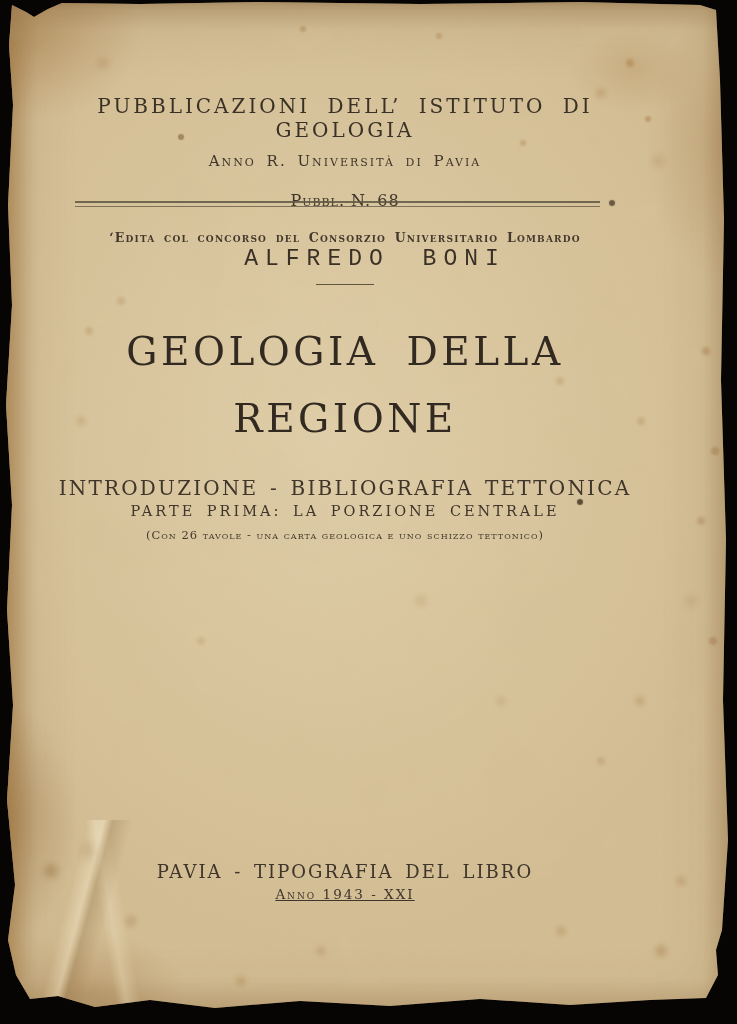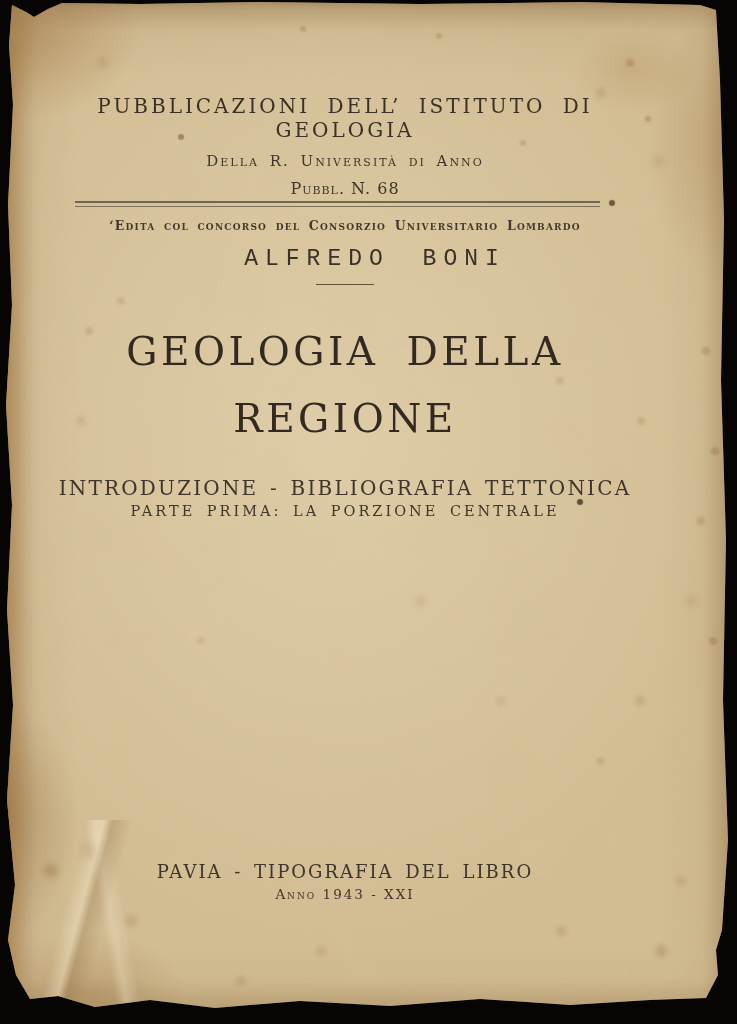--- a/index.html
+++ b/index.html
@@ -102,40 +102,40 @@
   
   .content {
     position: absolute; left: 30px; top: 0;
     width: 630px; height: 1024px;
     text-align: center; color: #3f352a;
   }
   .block { position: absolute; left: 0; width: 100%; }
   .hdr { top: 94px; }
   .h1 { font-size: 20px; letter-spacing: 3px; word-spacing: 8px; color: #3a3126; line-height: 24px; }
   .h2 { margin-top: 10px; font-size: 15px; font-variant: small-caps; letter-spacing: 2px; word-spacing: 4px; }
-  .h3 { margin-top: 9px; font-size: 16px; font-variant: small-caps; letter-spacing: 1px; }
+  .h3 { margin-top: 21px; font-size: 16px; font-variant: small-caps; letter-spacing: 1px; }
   .h4 { margin-top: 20px; font-size: 12.5px; font-weight: bold; font-variant: small-caps; letter-spacing: 1.2px; word-spacing: 3px; color: #44392c; }
   .rule {
     position: absolute; top: 201px; left: 45px; width: 525px; height: 3px;
     border-top: 2px solid rgba(95,87,66,.85);
     border-bottom: 1px solid rgba(95,87,66,.75);
   }
   .author { top: 246px; font-size: 23px; letter-spacing: 7px; word-spacing: 12px; transform: translateX(30px); color: #3a3126; font-family: Liberation Mono, monospace; }
   .author-underline {
     position: absolute; top: 284px; left: 50%; margin-left: -29px; width: 58px;
     border-top: 1.5px solid rgba(74,63,48,.85);
   }
   .title { top: 318px; font-size: 39px; line-height: 67px; letter-spacing: 3.5px; word-spacing: 12px; color: #322a21; }
   .subtitle { top: 477px; }
   .s1 { font-size: 20px; letter-spacing: 2.2px; word-spacing: 3px; line-height: 23px; }
   .s2 { font-size: 14.5px; letter-spacing: 3px; word-spacing: 4px; line-height: 23px; }
   .s3 { margin-top: 5px; font-size: 11.5px; font-variant: small-caps; letter-spacing: 1px; color: #453a2d; }
   .imprint { top: 861px; }
   .i1 { font-size: 18px; letter-spacing: 2px; word-spacing: 4px; line-height: 21px; }
-  .i2 { margin-top: 4px; font-size: 13.5px; font-variant: small-caps; letter-spacing: 2px; }
+  .i2 { margin-top: 4px; font-size: 13.5px; font-variant: small-caps; letter-spacing: 2px; text-decoration: underline; }
 </style>
 </head>
 <body>
 
 <div class="scene">
   <div class="paper">
 
     <svg class="grain" width="737" height="1024" xmlns="http://www.w3.org/2000/svg">
       <filter id="fineGrain">
         <feTurbulence type="fractalNoise" baseFrequency="0.9" numOctaves="2" stitchTiles="stitch"></feTurbulence>
@@ -150,37 +150,38 @@
     </svg>
 
     <div class="edge-streak"></div>
     <div class="spots"></div>
     <div class="crease"></div>
 
     <div class="content">
 
       <header class="block hdr">
         <div class="h1">PUBBLICAZIONI DELL’ ISTITUTO DI GEOLOGIA</div>
-        <div class="h2">Della R. Università di Anno</div>
+        <div class="h2">Anno R. Università di Pavia</div>
         <div class="h3">Pubbl. N. 68</div>
         <div class="h4">‘Edita col concorso del Consorzio Universitario Lombardo</div>
       </header>
 
       <div class="rule"></div>
 
       <div class="block author">ALFREDO BONI</div>
       <div class="author-underline"></div>
 
       <div class="block title">
         <div>GEOLOGIA DELLA REGIONE</div>
       </div>
 
       <div class="block subtitle">
         <div class="s1">INTRODUZIONE - BIBLIOGRAFIA TETTONICA</div>
         <div class="s2">PARTE PRIMA: LA PORZIONE CENTRALE</div>
+        <div class="s3">(Con 26 tavole - una carta geologica e uno schizzo tettonico)</div>
       </div>
 
       <footer class="block imprint">
         <div class="i1">PAVIA - TIPOGRAFIA DEL LIBRO</div>
         <div class="i2">Anno 1943 - XXI</div>
       </footer>
 
     </div>
   </div>
 </div>

